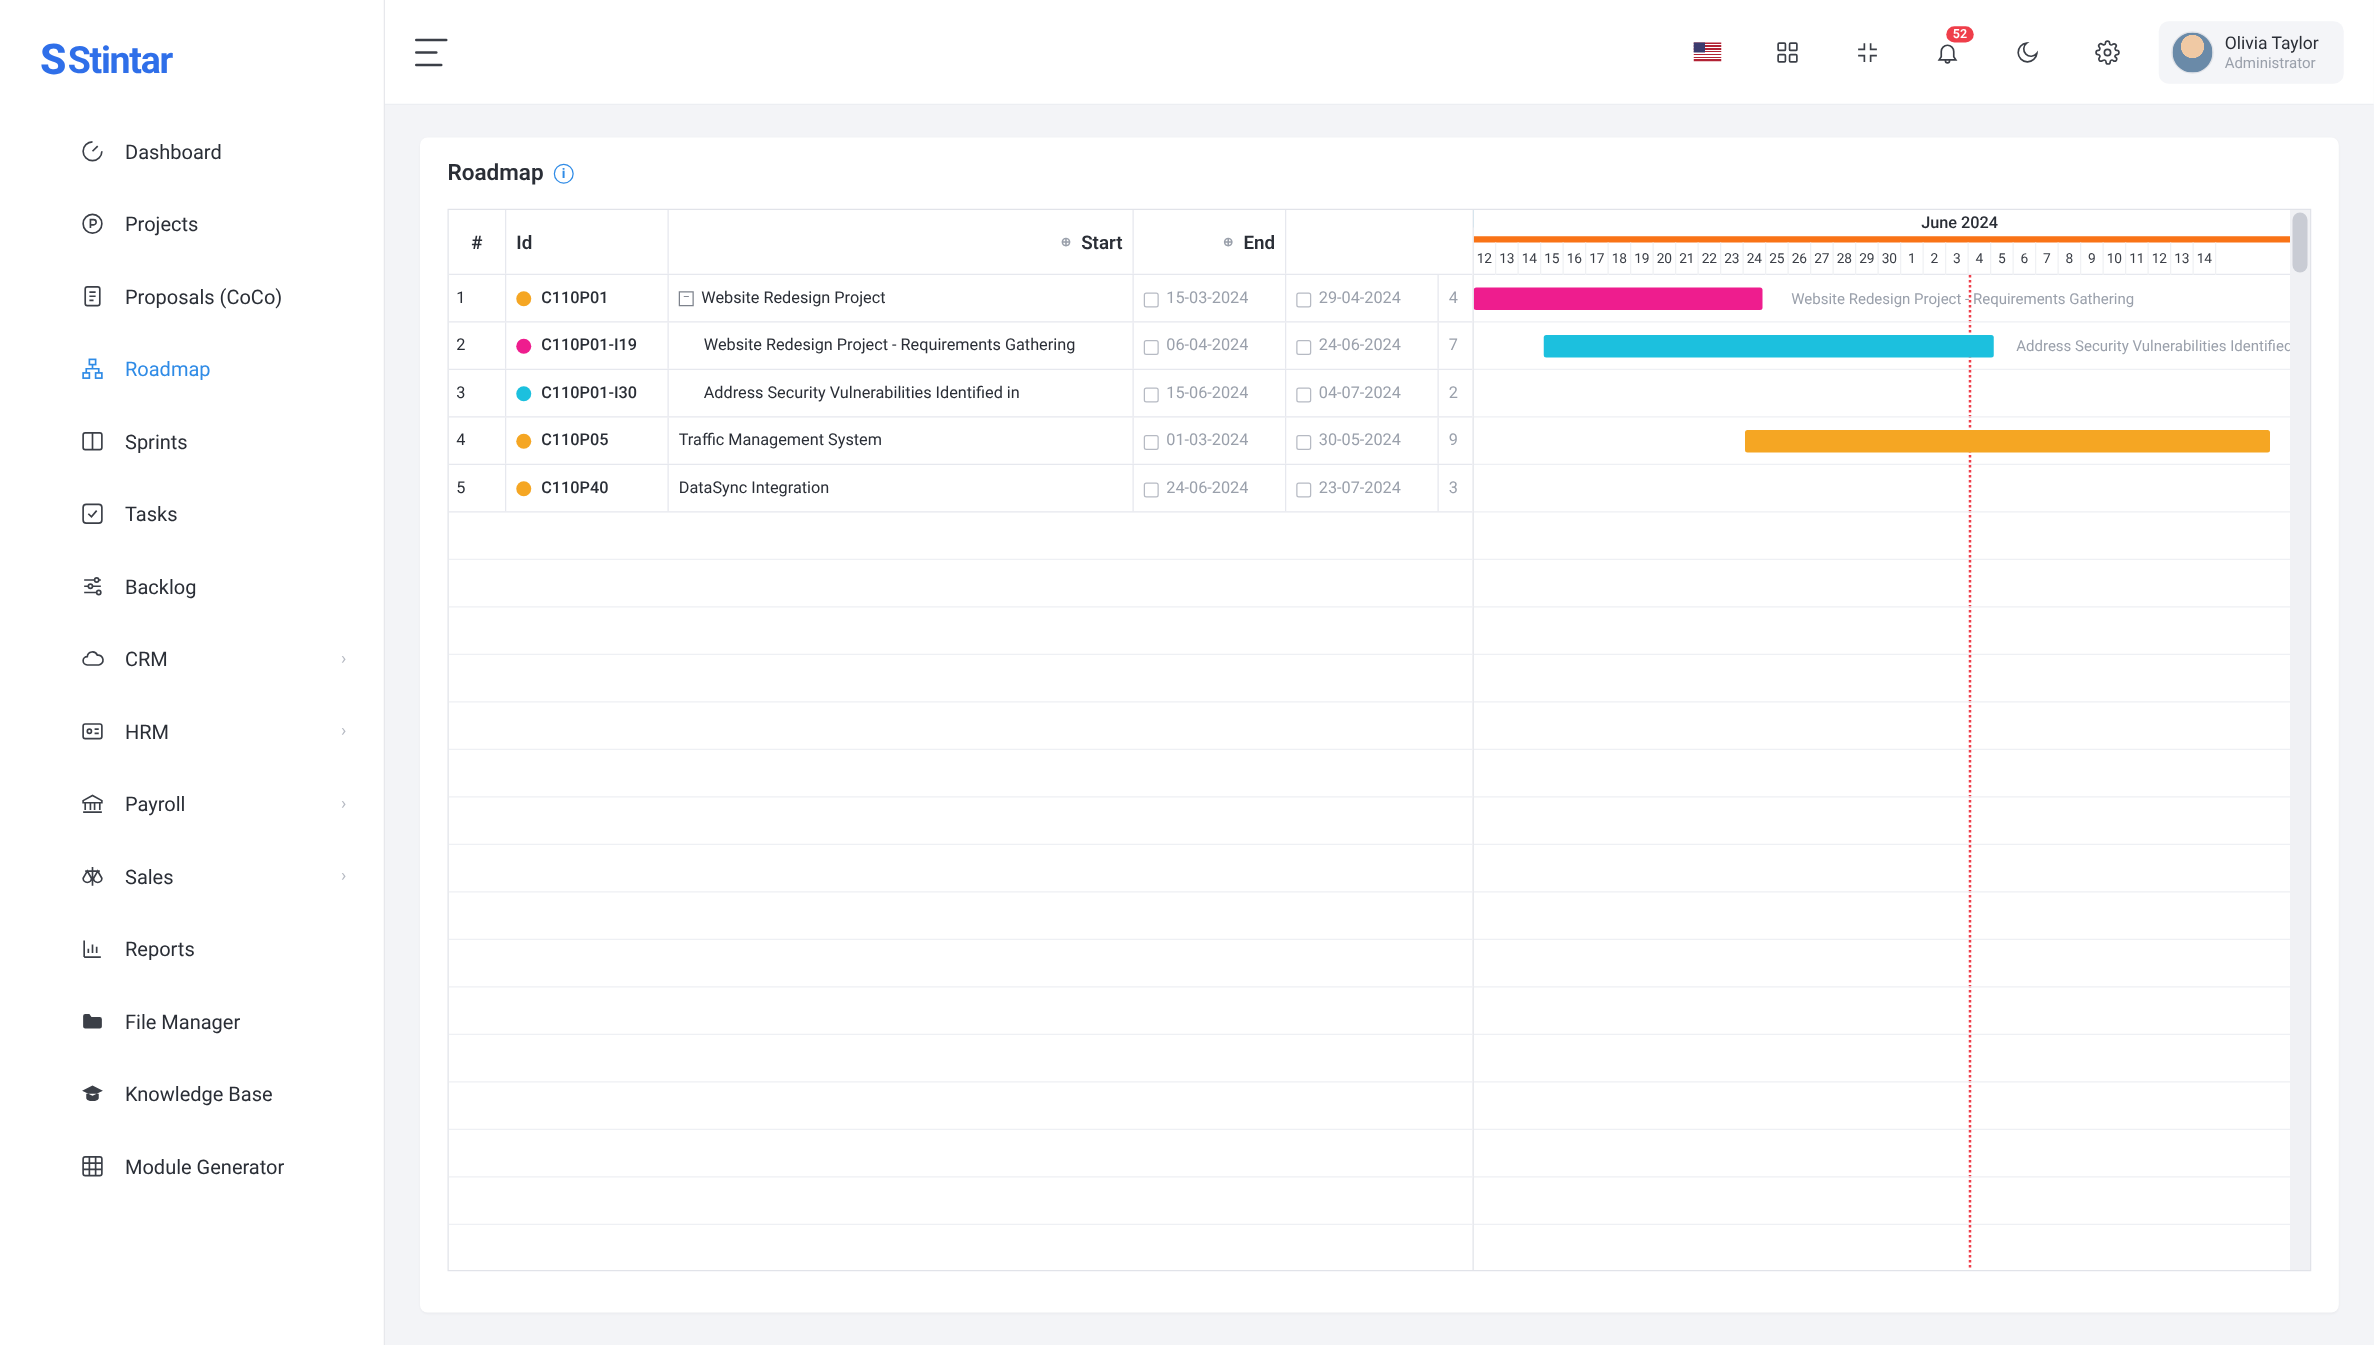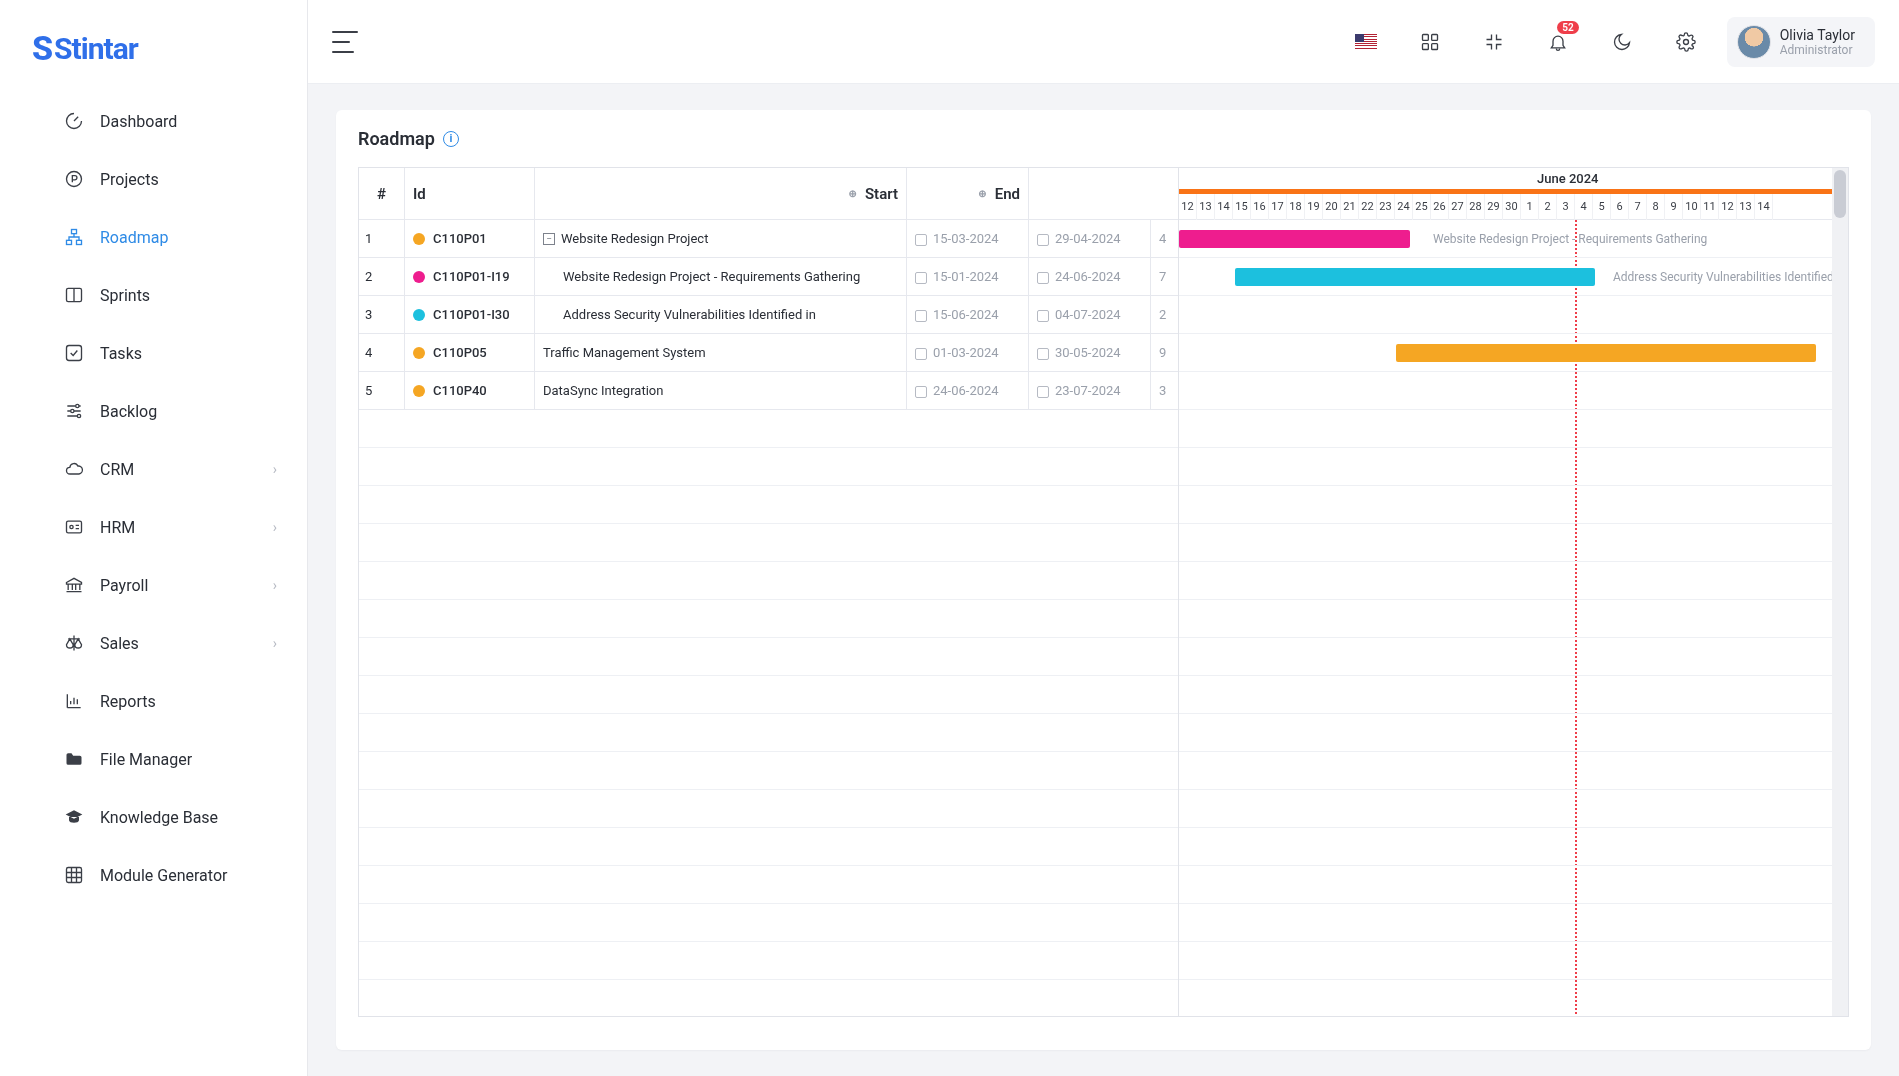--- a/index.html
+++ b/index.html
@@ -320,20 +320,29 @@
                </div>
       <div class="nav-item">
         <span class="nav-icon">
           <svg class="ic" viewBox="0 0 24 24">
             <circle cx="12" cy="12" r="9"></circle>
             <path d="M10 16V8h3a2.5 2.5 0 010 5h-3"></path>
           </svg>
         </span>
                <span>Projects</span>
                </div>
+      <div class="nav-item">
+        <span class="nav-icon">
+          <svg class="ic" viewBox="0 0 24 24">
+            <rect x="5" y="3" width="14" height="18" rx="2"></rect>
+            <path d="M9 8h6M9 12h6M9 16h4"></path>
+          </svg>
+        </span>
+               <span>Proposals (CoCo)</span>
+               </div>
       <div class="nav-item active">
         <span class="nav-icon">
           <svg class="ic" viewBox="0 0 24 24">
             <rect x="9" y="3" width="6" height="5"></rect>
             <rect x="3" y="16" width="6" height="5"></rect>
             <rect x="15" y="16" width="6" height="5"></rect>
             <path d="M12 8v4M12 12H6v4M12 12h6v4"></path>
           </svg>
         </span>
                <span>Roadmap</span>
@@ -538,21 +547,21 @@
             </div>
             <div class="grid-row">
     <div class="g-cell num">2</div>
     <div class="g-cell id"><span class="status-dot" style="background:#ee1d8e"></span>C110P01-I19</div>
     <div class="g-cell summary" style="padding-left:28px">
       Website Redesign Project - Requirements Gathering
     </div>
     <div class="g-cell">
                 <span class="date-cell">
                   <span class="date-pick"></span>
-                  <span class="date-val">15-01-2024</span>
+                  <span class="date-val">06-04-2024</span>
                 </span>
               </div>
     <div class="g-cell">
                 <span class="date-cell">
                   <span class="date-pick"></span>
                   <span class="date-val">24-06-2024</span>
                 </span>
               </div>
     <div class="g-cell extra-col">7</div>
             </div>

